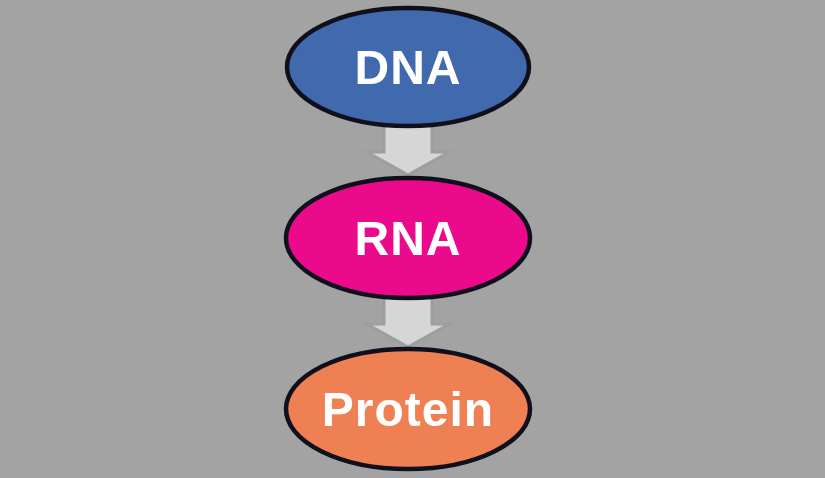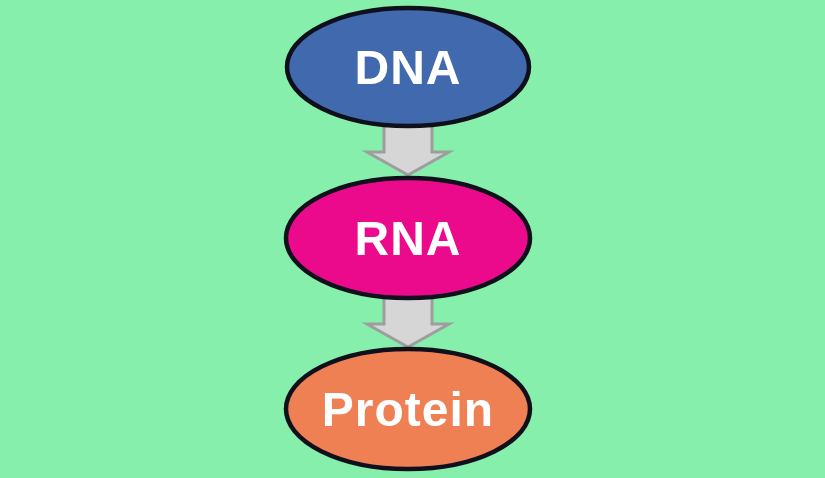--- a/index.html
+++ b/index.html
@@ -4,21 +4,21 @@
 <style>
   html, body {
     margin: 0;
     padding: 0;
     background: #ffffff;
   }
   .canvas {
     position: relative;
     width: 825px;
     height: 478px;
-    background: #86efac;
+    background: #a3a3a3;
     overflow: hidden;
     font-family: "Liberation Sans", sans-serif;
   }
   svg { display: block; }
   .node-label {
     font-family: "Liberation Sans", sans-serif;
     font-weight: bold;
     font-size: 48px;
     letter-spacing: 1px;
   }

